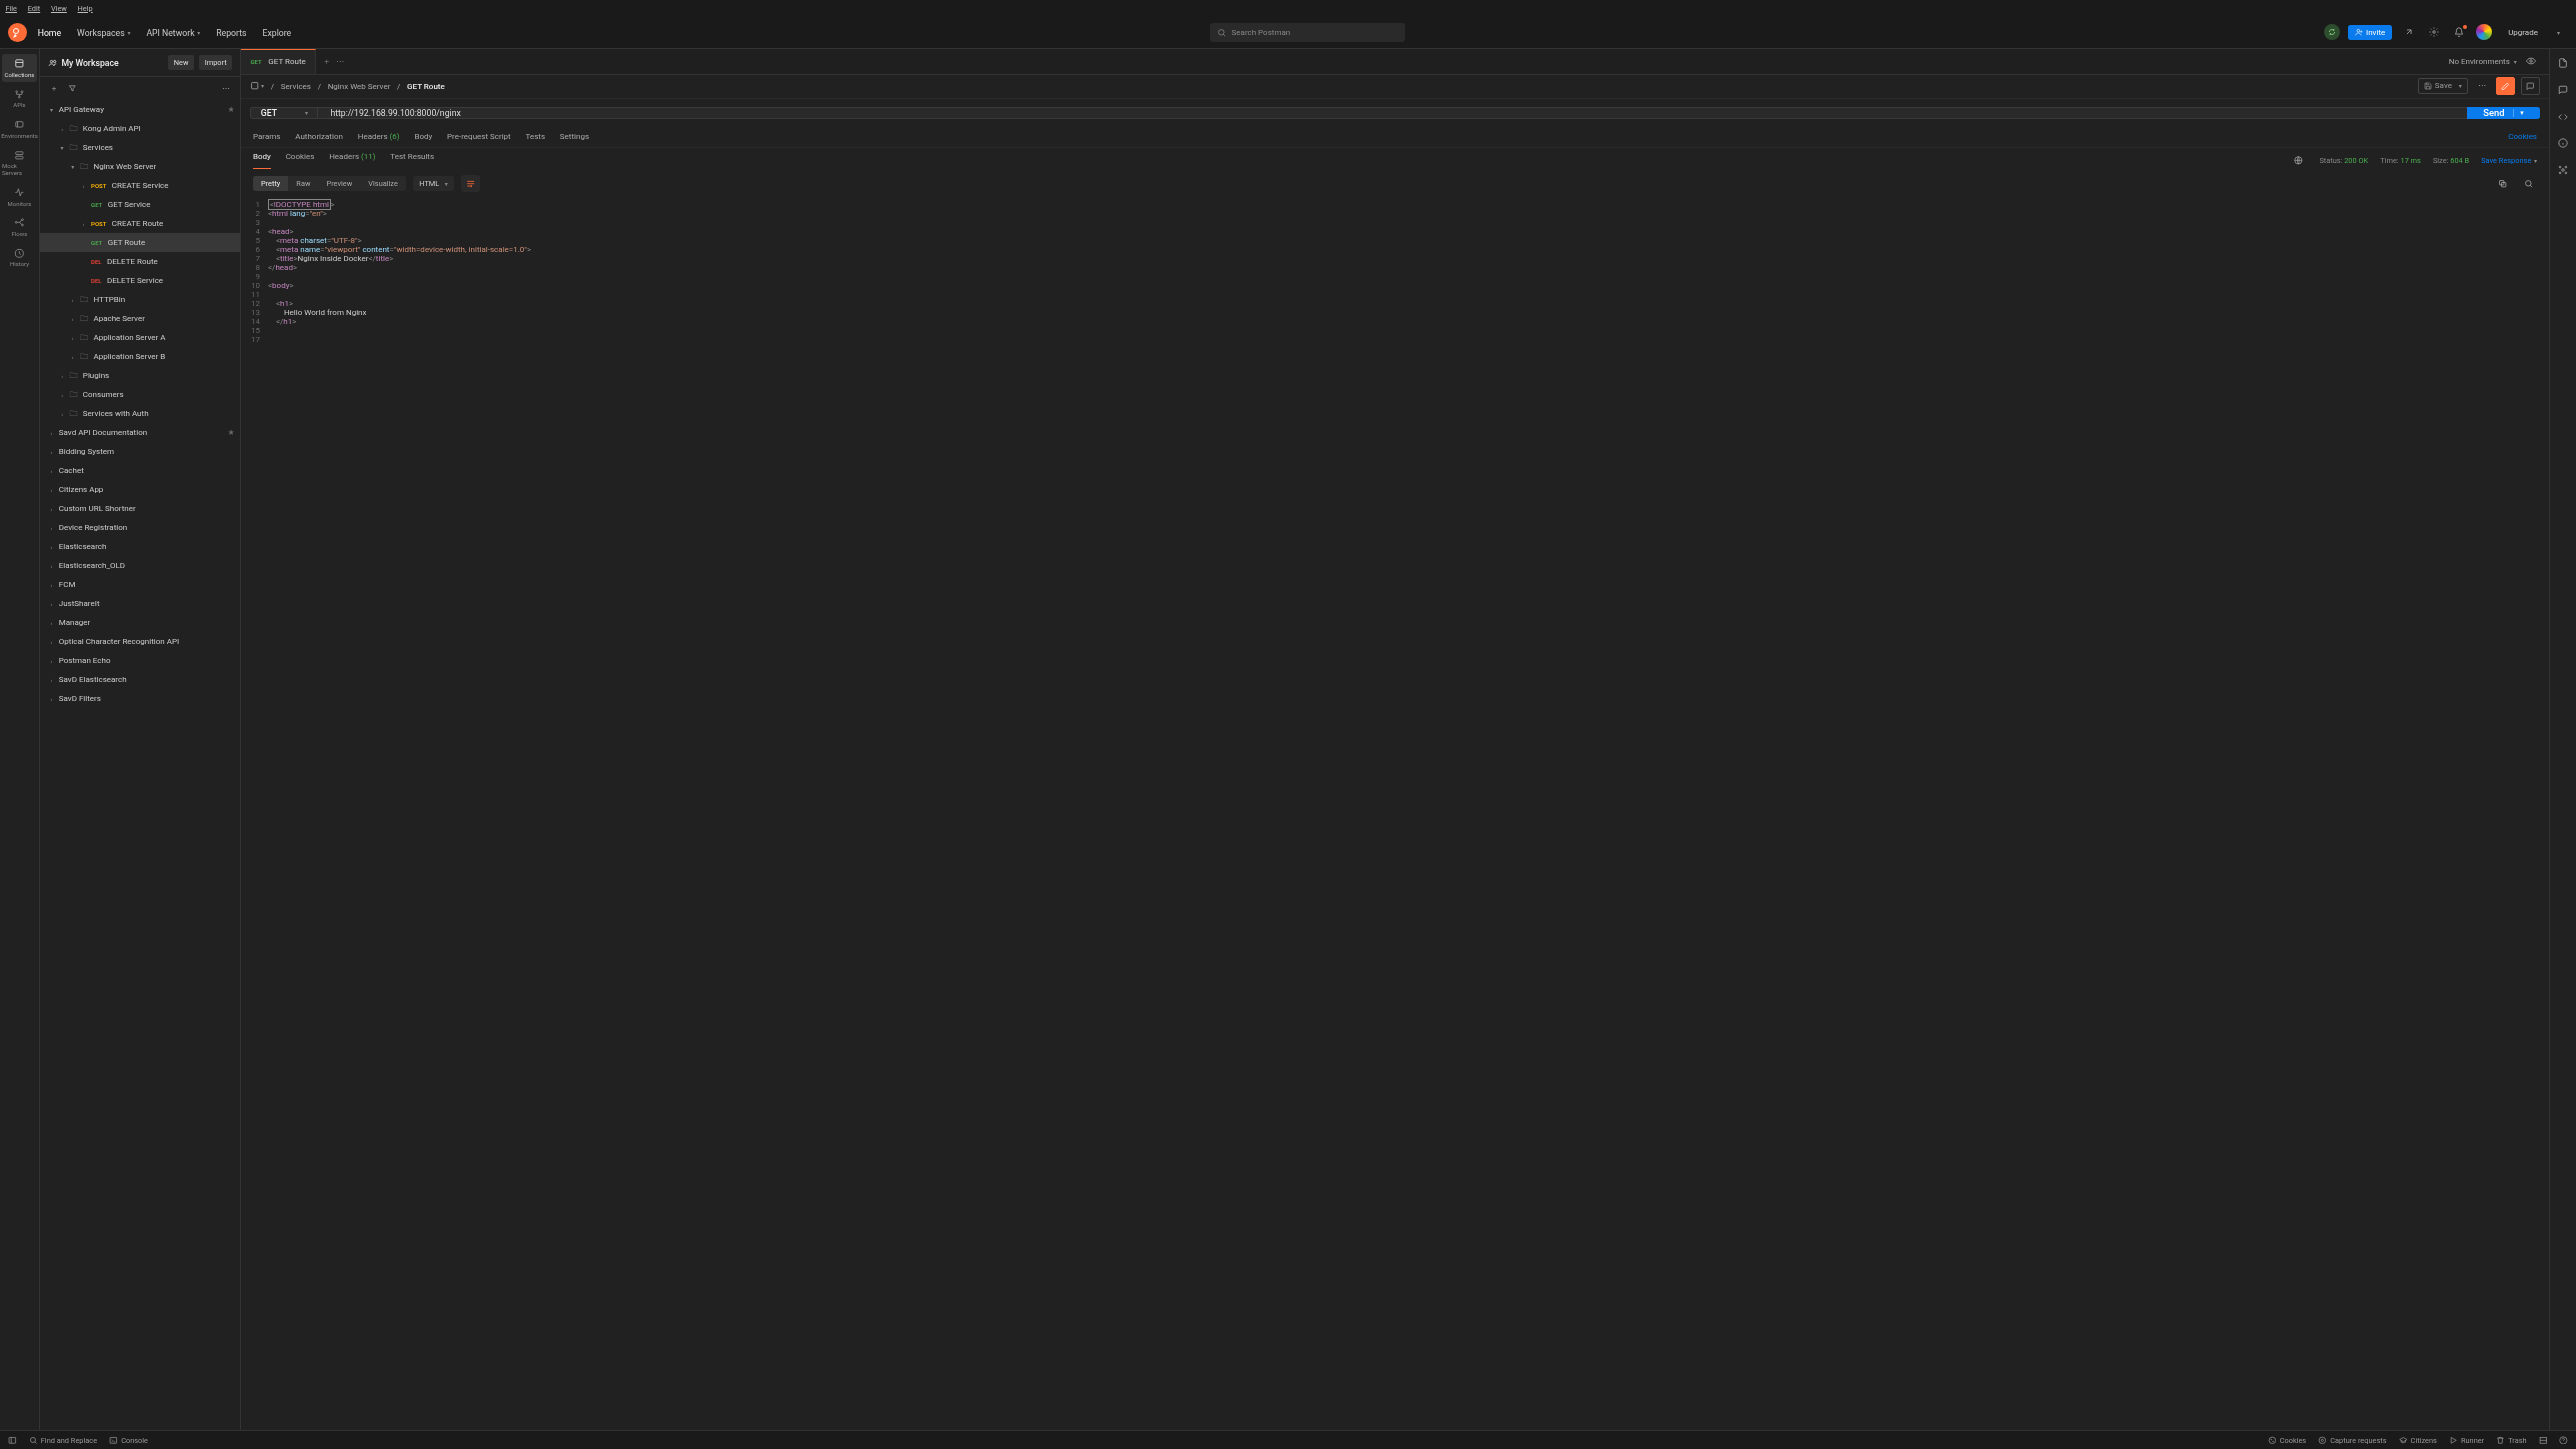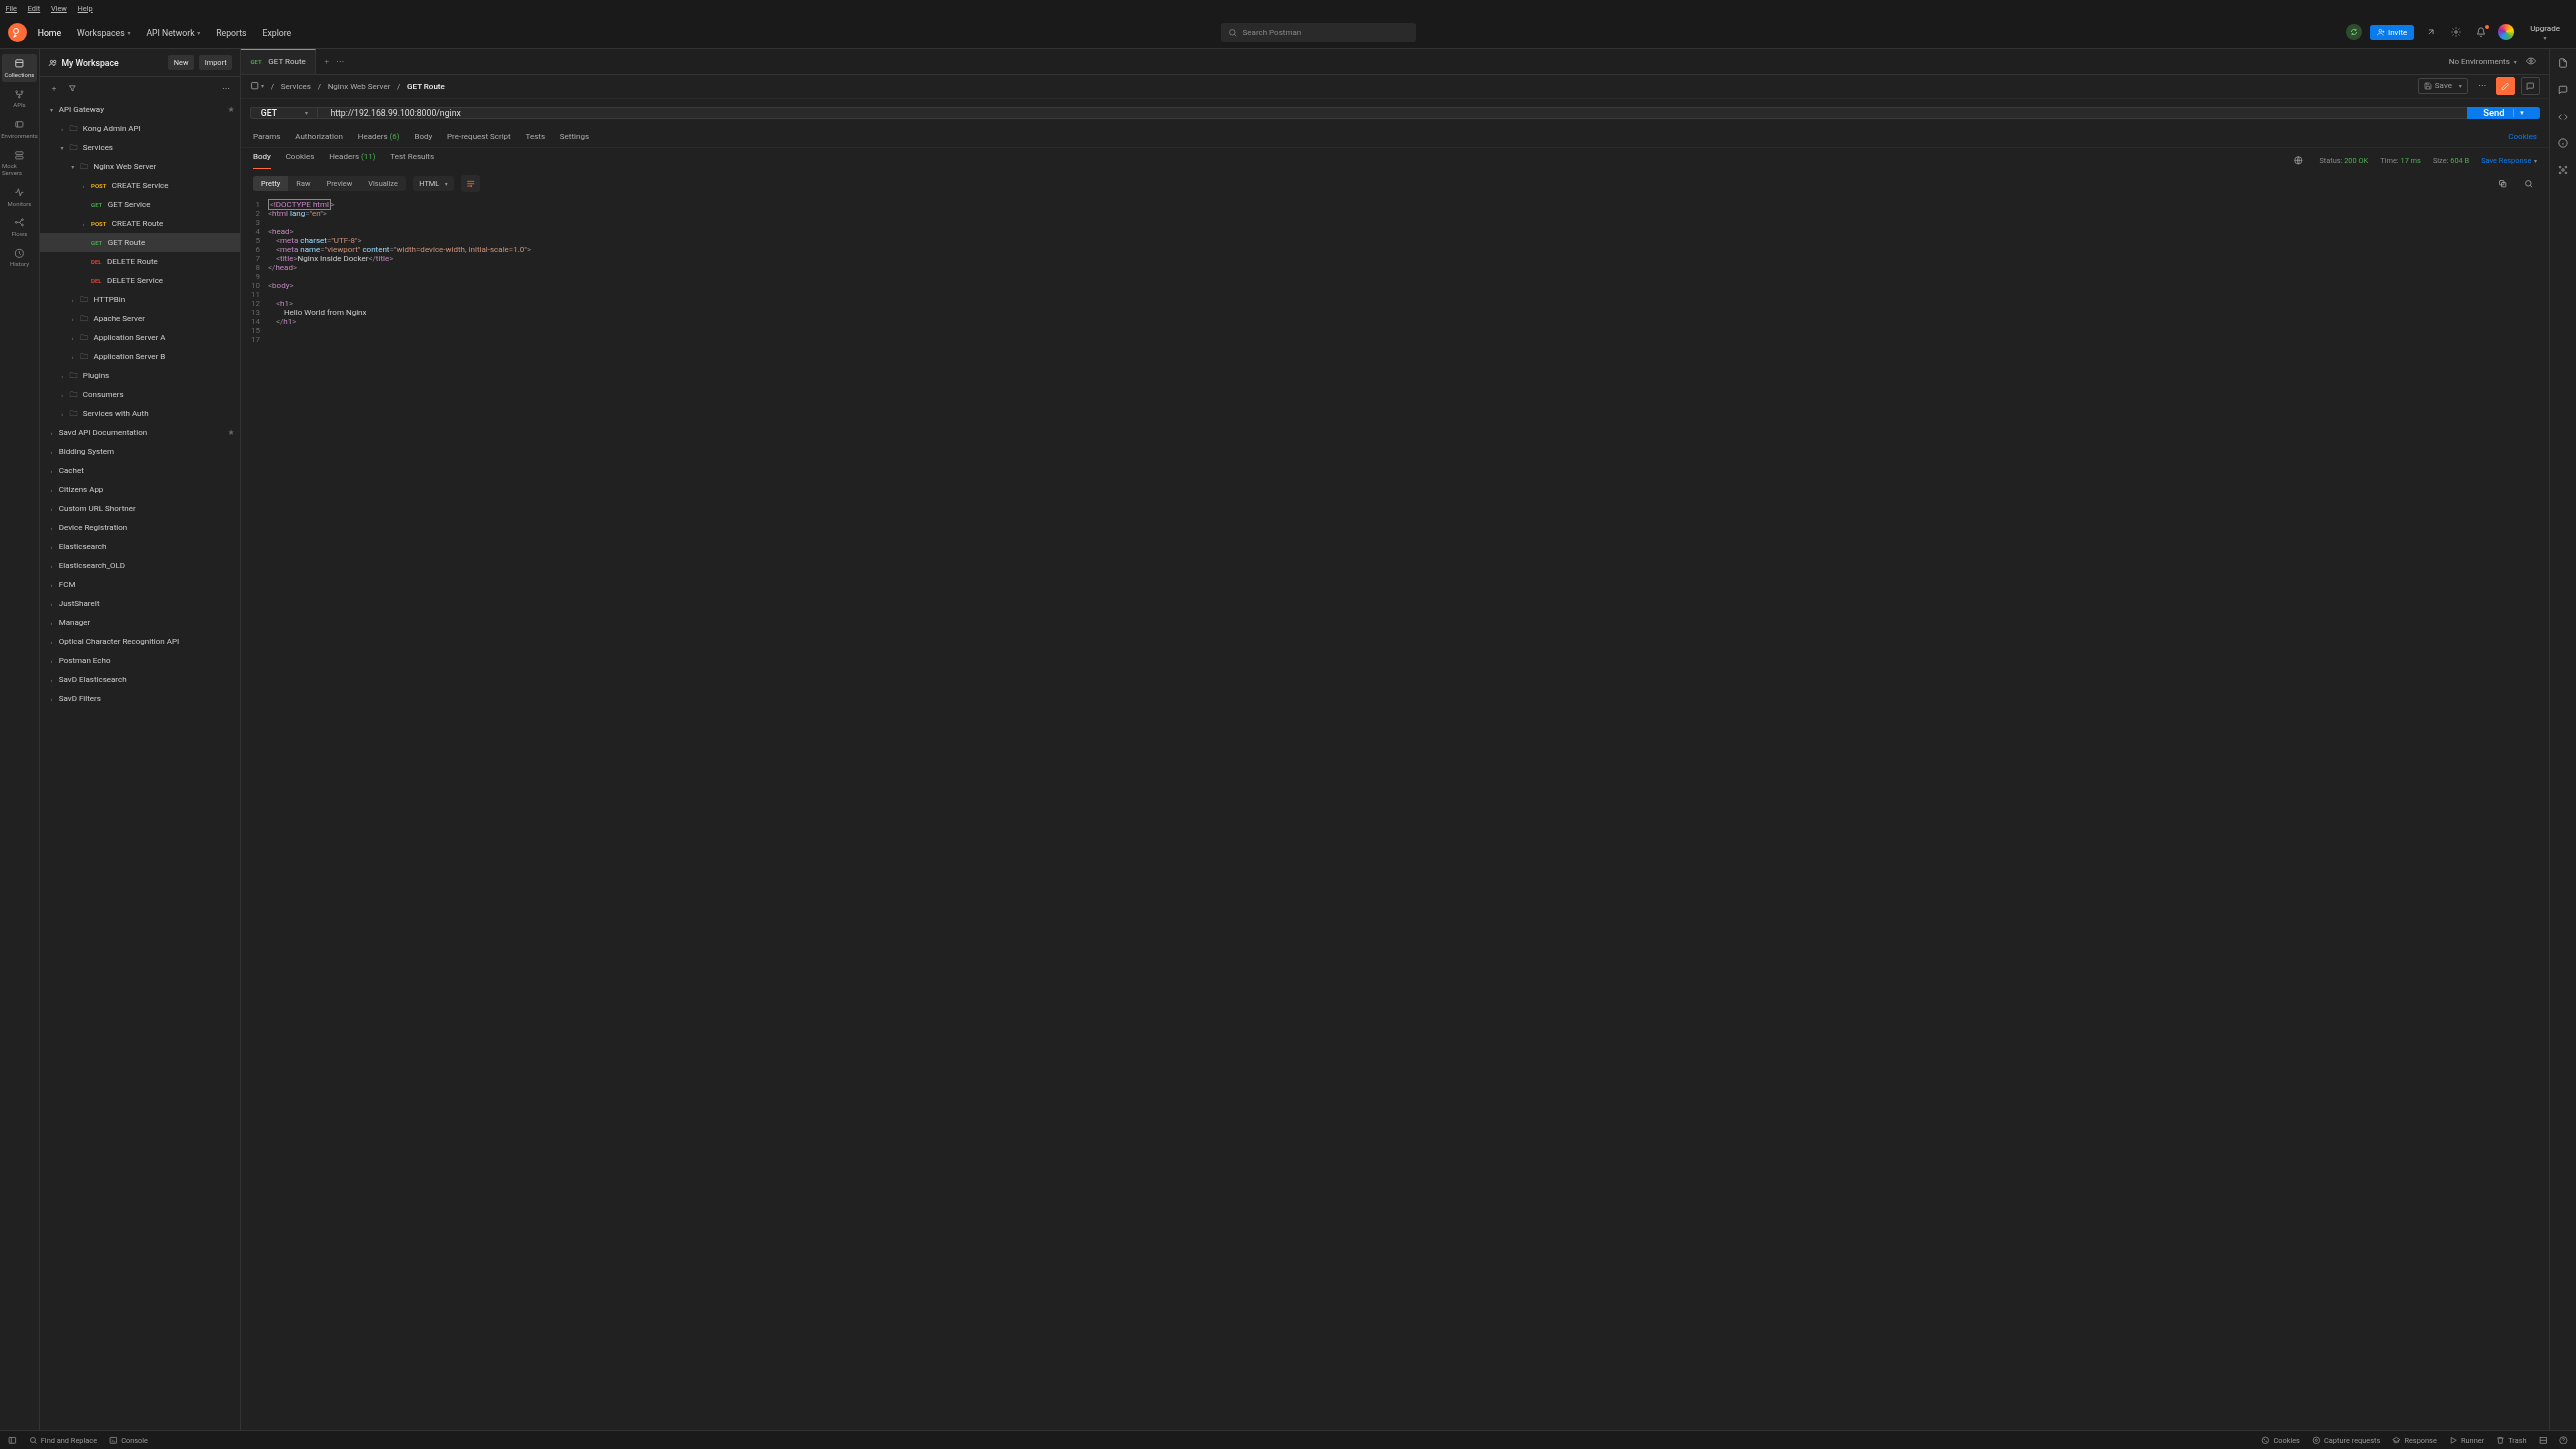--- a/index.html
+++ b/index.html
@@ -13,21 +13,21 @@
 .nav-item { cursor:pointer; display:flex; align-items:center; gap:2.7px; }
 .nav-item.active { color:#fff; }
 .search-box { margin-left:auto; margin-right:auto; background:#2a2a2a; border-radius:2.7px; width:195px; height:19px; display:flex; align-items:center; padding:0 6.7px; gap:5.4px; color:#888; }
 .right-actions { display:flex; gap:8px; align-items:center; }
 .icon-btn { width:17.4px; height:17.4px; display:flex; align-items:center; justify-content:center; color:#aaa; cursor:pointer; border-radius:2.7px; }
 .invite-btn { background:#097bed; color:#fff; padding:2.7px 6.7px; border-radius:2.7px; font-size:8px; display:flex; align-items:center; gap:3.4px; cursor:pointer; }
 .sync-badge { width:16px; height:16px; background:#2e4d2e; border-radius:50%; display:flex; align-items:center; justify-content:center; }
 .notif-dot { position:relative; }
 .notif-dot::after { content:''; position:absolute; top:1.3px; right:1.3px; width:4px; height:4px; background:#ff6c37; border-radius:50%; }
 .avatar-circle { width:16px; height:16px; border-radius:50%; background:conic-gradient(#ff6c37,#ffd600,#4caf50,#2196f3,#9c27b0,#ff6c37); }
-.upgrade { color:#ccc; font-size:8px; padding:0 8px; cursor:pointer; display:flex; align-items:center; gap:1px;flex-direction:column; }
+.upgrade { color:#ccc; font-size:8px; padding:0 8px; cursor:pointer; display:flex; align-items:center; gap:19px; }
 
 .body-area { flex:1; display:flex; overflow:hidden; }
 .sidebar-rail { width:40px; background:#212121; border-right:0.7px solid #333; display:flex; flex-direction:column; align-items:center; padding-top:5.4px; gap:2.7px; }
 .rail-item { width:35px; padding:4px 0; display:flex; flex-direction:column; align-items:center; gap:2px; font-size:6px; color:#888; cursor:pointer; border-radius:2.7px; }
 .rail-item.active { background:#333; color:#ddd; }
 .rail-item svg { width:10.7px; height:10.7px; }
 
 .sidebar { width:201px; background:#212121; border-right:0.7px solid #333; display:flex; flex-direction:column; overflow:hidden; }
 .sidebar-header { height:28px; display:flex; align-items:center; padding:0 8px; border-bottom:0.7px solid #333; gap:5.4px; }
 .ws-name { font-weight:500; font-size:8.7px; color:#eee; flex:1; display:flex; align-items:center; gap:4px; }
@@ -693,21 +693,21 @@
           <circle cx="12" cy="12" r="9"></circle>
           <circle cx="12" cy="12" r="3"></circle>
         </svg>
         <span>Capture requests</span>
       </span>
     <span class="sb-item">
         <svg width="8.7" height="8.7" viewBox="0 0 24 24" fill="none" stroke="currentColor" stroke-width="2">
           <path d="M22 10L12 4 2 10l10 6z"></path>
           <path d="M6 12v5c3 2 9 2 12 0v-5"></path>
         </svg>
-        <span>Response</span>
+        <span>Citizens</span>
       </span>
     <span class="sb-item">
         <svg width="8.7" height="8.7" viewBox="0 0 24 24" fill="none" stroke="currentColor" stroke-width="2">
           <polygon points="6 4 20 12 6 20"></polygon>
         </svg>
         <span>Runner</span>
       </span>
     <span class="sb-item">
         <svg width="8.7" height="8.7" viewBox="0 0 24 24" fill="none" stroke="currentColor" stroke-width="2">
           <path d="M3 6h18M8 6V4h8v2M6 6l1 14h10l1-14"></path>

